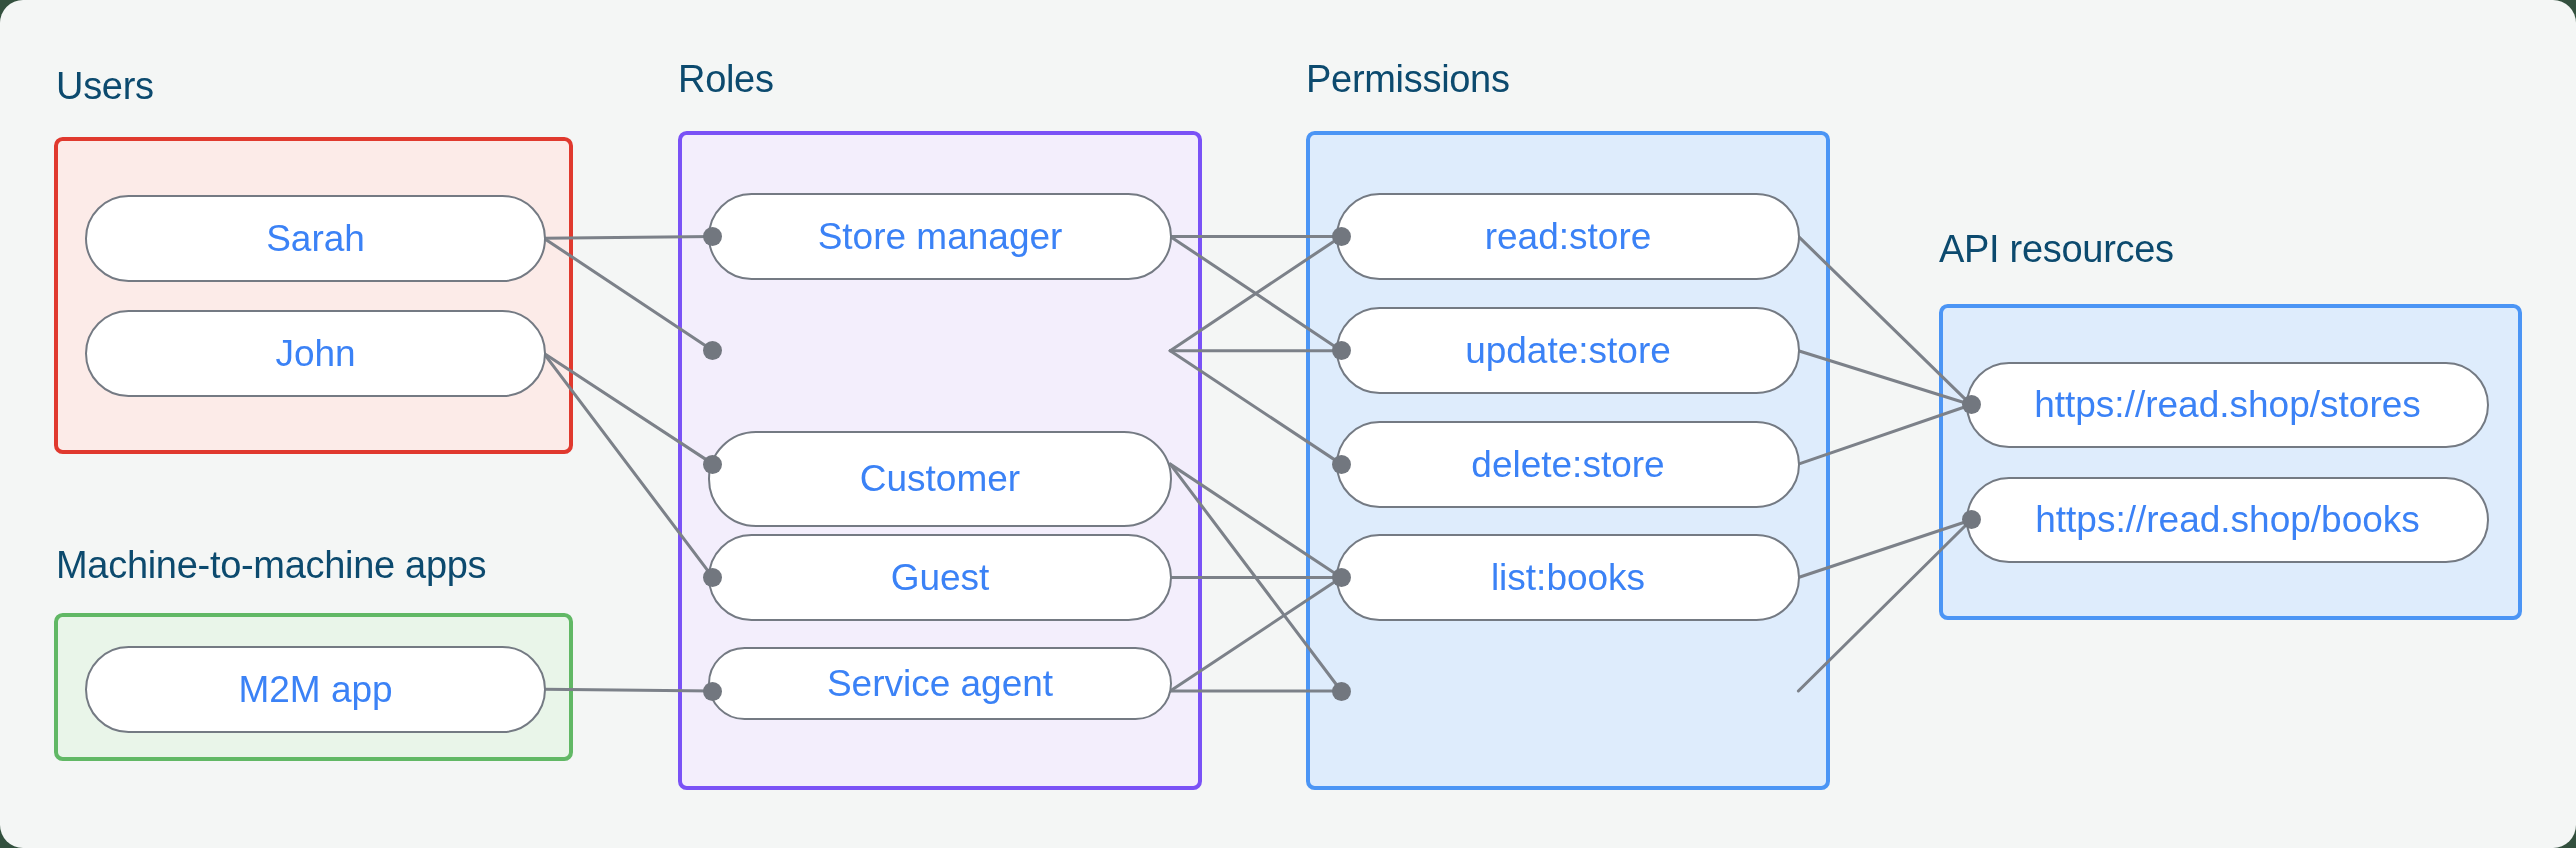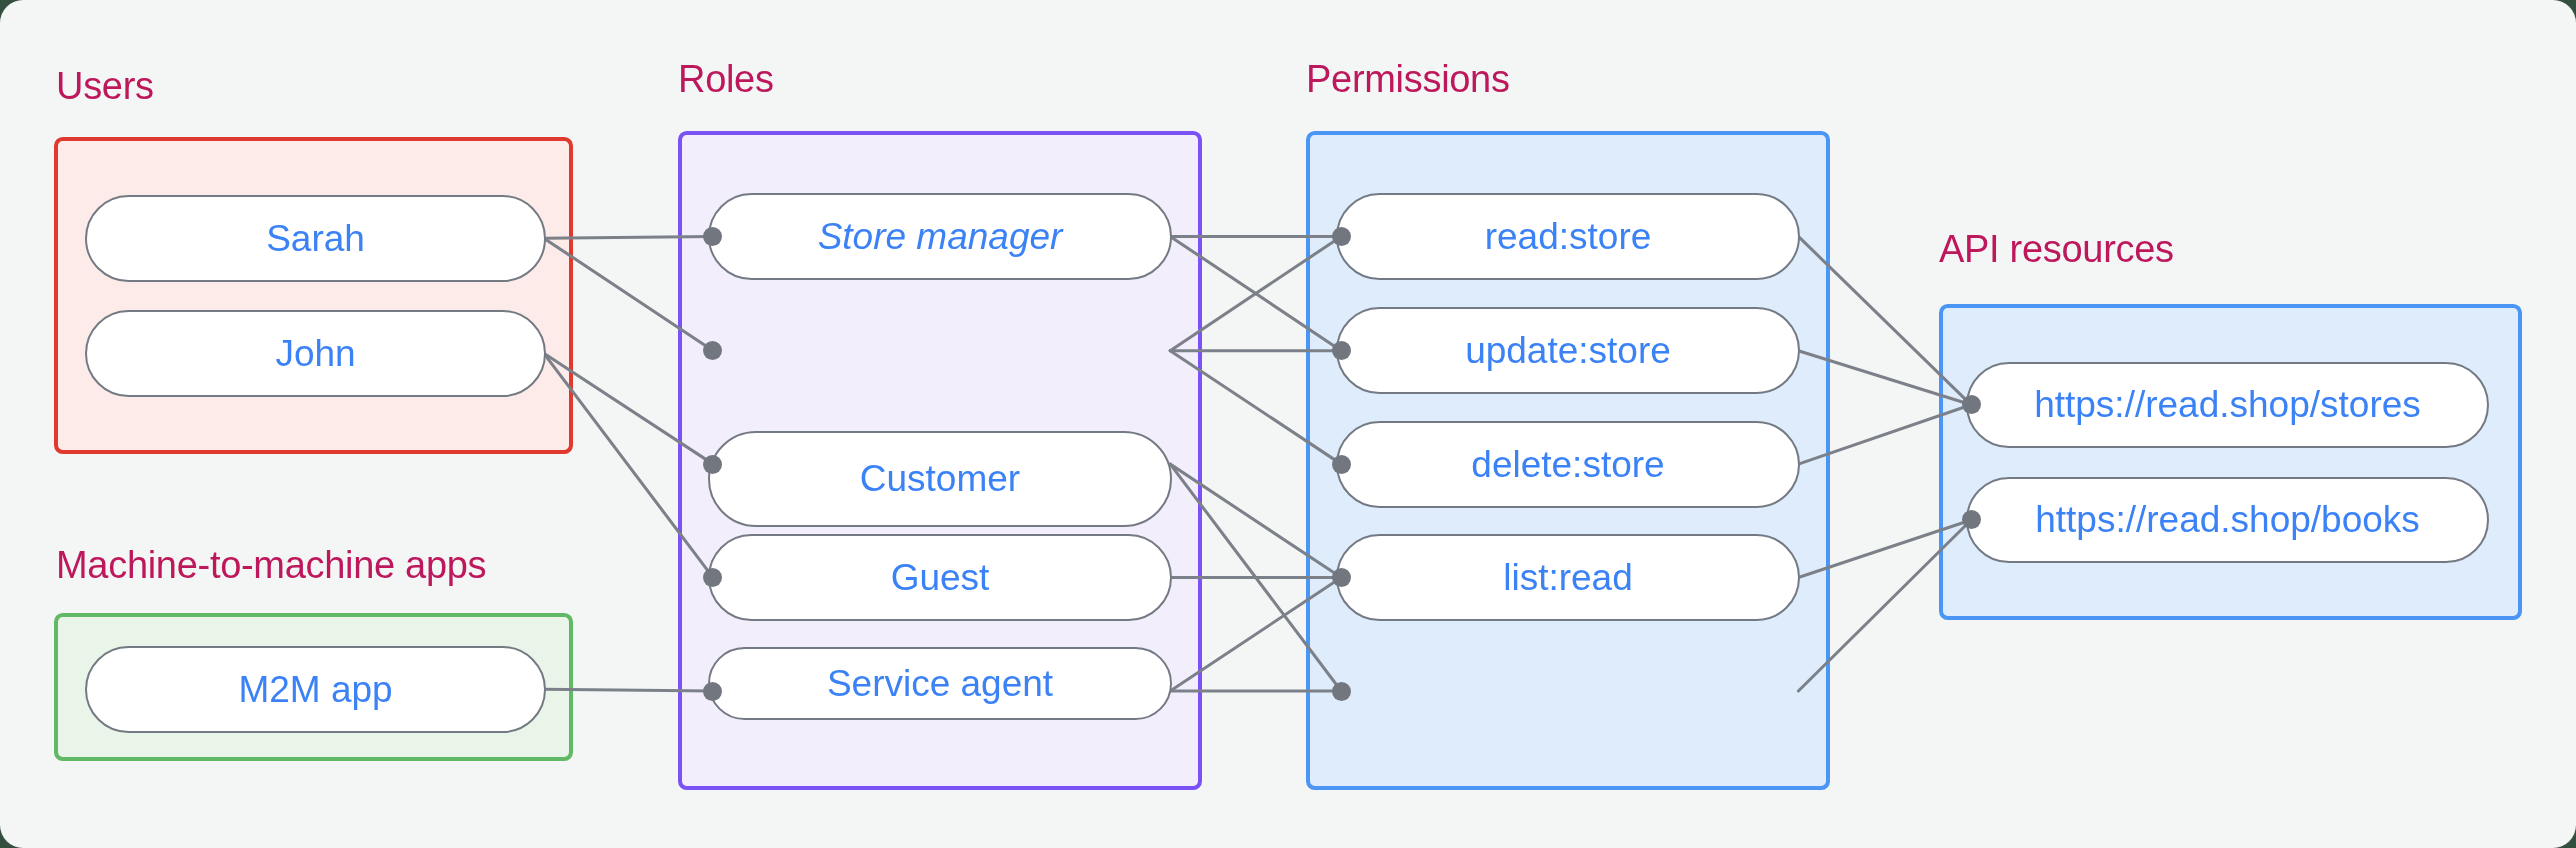--- a/index.html
+++ b/index.html
@@ -19,21 +19,21 @@
   .group-box {
     position: absolute;
     border-radius: 8.7px;
     border: 4.4px solid transparent;
     box-sizing: border-box;
   }
   .section-label {
     position: absolute;
     font-size: 38px;
     font-weight: 500;
-    color: #be185d;
+    color: #0c4a6e;
     letter-spacing: -0.3px;
     white-space: nowrap;
     line-height: 1.1;
   }
   #edges-layer {
     position: absolute;
     left: 0; top: 0;
     width: 2576px;
     height: 848px;
     z-index: 2;
@@ -102,28 +102,28 @@
       <line x1="2061" y1="402" x2="2259" y2="464" stroke="#7c8189" stroke-width="3.5" stroke-linecap="round"></line>
       <line x1="2061" y1="532" x2="2259" y2="464" stroke="#7c8189" stroke-width="3.5" stroke-linecap="round"></line>
       <line x1="2061" y1="662" x2="2259" y2="596" stroke="#7c8189" stroke-width="3.5" stroke-linecap="round"></line>
       <line x1="2061" y1="792" x2="2259" y2="596" stroke="#7c8189" stroke-width="3.5" stroke-linecap="round"></line>
     </svg>
 
   <div class="layer" id="nodes-layer" style="z-index:3;">
       <div class="node-pill" style="left: 85px; top: 195px; width: 461px; height: 87px; border-color: rgb(116, 122, 131);">Sarah</div>
       <div class="node-pill" style="left: 85px; top: 310px; width: 461px; height: 87px; border-color: rgb(116, 122, 131);">John</div>
       <div class="node-pill" style="left: 85px; top: 646px; width: 461px; height: 87px; border-color: rgb(116, 122, 131);">M2M app</div>
-      <div class="node-pill" style="left: 708px; top: 193px; width: 464px; height: 87px; border-color: rgb(116, 122, 131); font-style: italic;">Store manager</div>
+      <div class="node-pill" style="left: 708px; top: 193px; width: 464px; height: 87px; border-color: rgb(116, 122, 131);">Store manager</div>
       <div class="node-pill" style="left: 708px; top: 431px; width: 464px; height: 96px; border-color: rgb(116, 122, 131);">Customer</div>
       <div class="node-pill" style="left: 708px; top: 534px; width: 464px; height: 87px; border-color: rgb(116, 122, 131);">Guest</div>
       <div class="node-pill" style="left: 708px; top: 647px; width: 464px; height: 73px; border-color: rgb(116, 122, 131);">Service agent</div>
       <div class="node-pill" style="left: 1336px; top: 193px; width: 464px; height: 87px; border-color: rgb(116, 122, 131);">read:store</div>
       <div class="node-pill" style="left: 1336px; top: 307px; width: 464px; height: 87px; border-color: rgb(116, 122, 131);">update:store</div>
       <div class="node-pill" style="left: 1336px; top: 421px; width: 464px; height: 87px; border-color: rgb(116, 122, 131);">delete:store</div>
-      <div class="node-pill" style="left: 1336px; top: 534px; width: 464px; height: 87px; border-color: rgb(116, 122, 131);">list:read</div>
+      <div class="node-pill" style="left: 1336px; top: 534px; width: 464px; height: 87px; border-color: rgb(116, 122, 131);">list:books</div>
       <div class="node-pill" style="left: 1966px; top: 477px; width: 523px; height: 86px; border-color: rgb(116, 122, 131);">https://read.shop/books</div>
       <div class="node-pill" style="left: 1966px; top: 362px; width: 523px; height: 86px; border-color: rgb(116, 122, 131);">https://read.shop/stores</div>
     </div>
 
   <div class="layer" id="dots-layer" style="z-index:4;">
       <div class="edge-dot" style="left: 703px; top: 227px; background: rgb(114, 119, 127);"></div>
       <div class="edge-dot" style="left: 703px; top: 341px; background: rgb(114, 119, 127);"></div>
       <div class="edge-dot" style="left: 703px; top: 455px; background: rgb(114, 119, 127);"></div>
       <div class="edge-dot" style="left: 703px; top: 568px; background: rgb(114, 119, 127);"></div>
       <div class="edge-dot" style="left: 703px; top: 682px; background: rgb(114, 119, 127);"></div>

